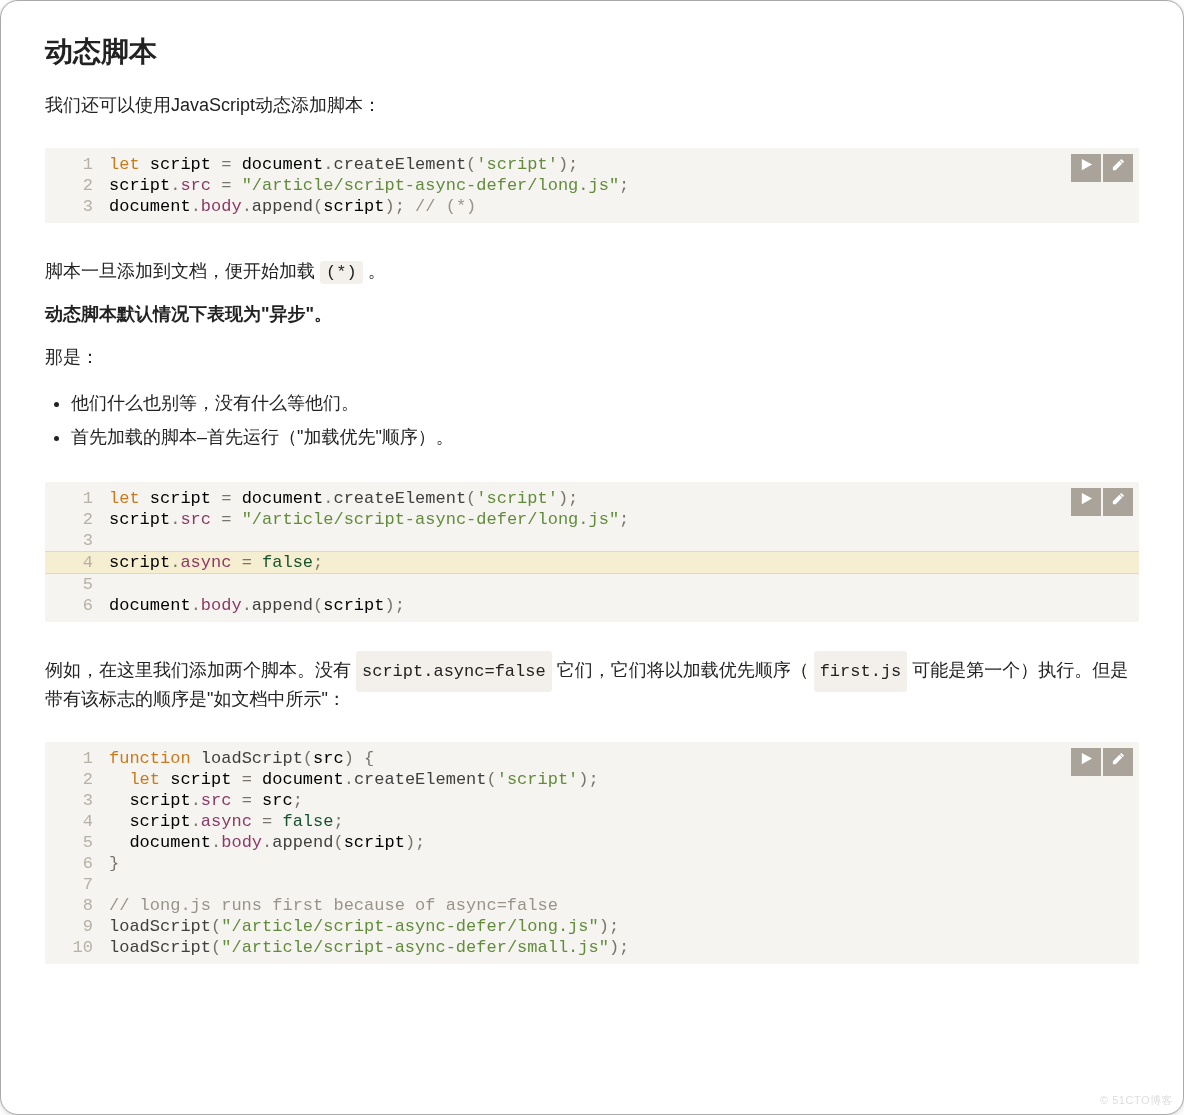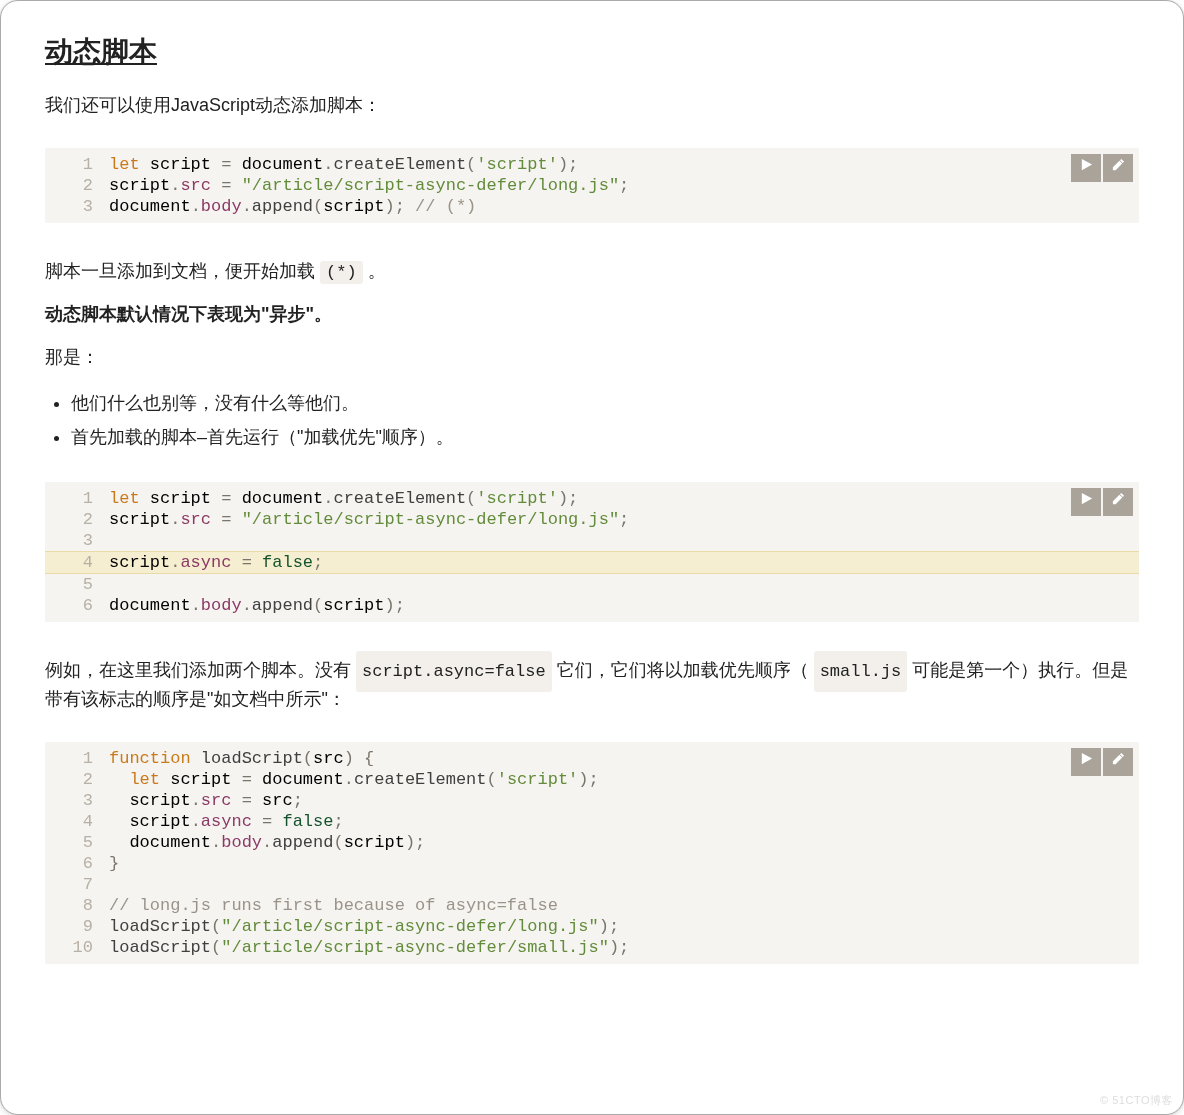--- a/index.html
+++ b/index.html
@@ -18,21 +18,20 @@
     box-shadow: 0 2px 6px rgba(0,0,0,0.12), 0 0 0 1px rgba(0,0,0,0.04);
     padding: 24px 44px 0 44px;
     overflow: hidden;
     position: relative;
     background: #fff;
   }
   h2.title {
     font-size: 28px;
     font-weight: 700;
     margin: 8px 0 20px 0;
-    text-decoration: underline;
   }
   p {
     font-size: 18px;
     line-height: 1.6;
     margin: 14px 0;
   }
   p.bold {
     font-weight: 700;
   }
   ul {
@@ -190,21 +189,21 @@
         <div class="code-line"><span class="lineno">1</span><span class="code"><span class="tok-kw">let</span><span class="tok-id"> script </span><span class="tok-punc">=</span><span class="tok-id"> document</span><span class="tok-punc">.</span><span class="tok-func">createElement</span><span class="tok-punc">(</span><span class="tok-str">'script'</span><span class="tok-punc">);</span></span></div>
         <div class="code-line"><span class="lineno">2</span><span class="code"><span class="tok-id">script</span><span class="tok-punc">.</span><span class="tok-prop">src</span><span class="tok-id"> </span><span class="tok-punc">=</span><span class="tok-id"> </span><span class="tok-str">"/article/script-async-defer/long.js"</span><span class="tok-punc">;</span></span></div>
         <div class="code-line"><span class="lineno">3</span><span class="code">&nbsp;</span></div>
         <div class="code-line hl"><span class="lineno">4</span><span class="code"><span class="tok-id">script</span><span class="tok-punc">.</span><span class="tok-prop">async</span><span class="tok-id"> </span><span class="tok-punc">=</span><span class="tok-id"> </span><span class="tok-bool">false</span><span class="tok-punc">;</span></span></div>
         <div class="code-line"><span class="lineno">5</span><span class="code">&nbsp;</span></div>
         <div class="code-line"><span class="lineno">6</span><span class="code"><span class="tok-id">document</span><span class="tok-punc">.</span><span class="tok-prop">body</span><span class="tok-punc">.</span><span class="tok-func">append</span><span class="tok-punc">(</span><span class="tok-id">script</span><span class="tok-punc">);</span></span></div>
       </div>
   </div>
 
   <p>
-    <span>例如，在这里我们添加两个脚本。没有 </span><span class="inline-code">script.async=false</span><span> 它们，它们将以加载优先顺序（ </span><span class="inline-code">small.js</span><span> 可能是第一个）执行。但是带有该标志的顺序是"如文档中所示"：</span>
+    <span>例如，在这里我们添加两个脚本。没有 </span><span class="inline-code">script.async=false</span><span> 它们，它们将以加载优先顺序（ </span><span class="inline-code">first.js</span><span> 可能是第一个）执行。但是带有该标志的顺序是"如文档中所示"：</span>
   </p>
 
   <div class="codeblock" style="margin-bottom:0">
     <div class="toolbar">
       <div class="tool-btn">
         <span><svg viewBox="0 0 16 16">
               <polygon points="3,2 14,8 3,14"></polygon>
             </svg></span>
       </div>
       <div class="tool-btn">

